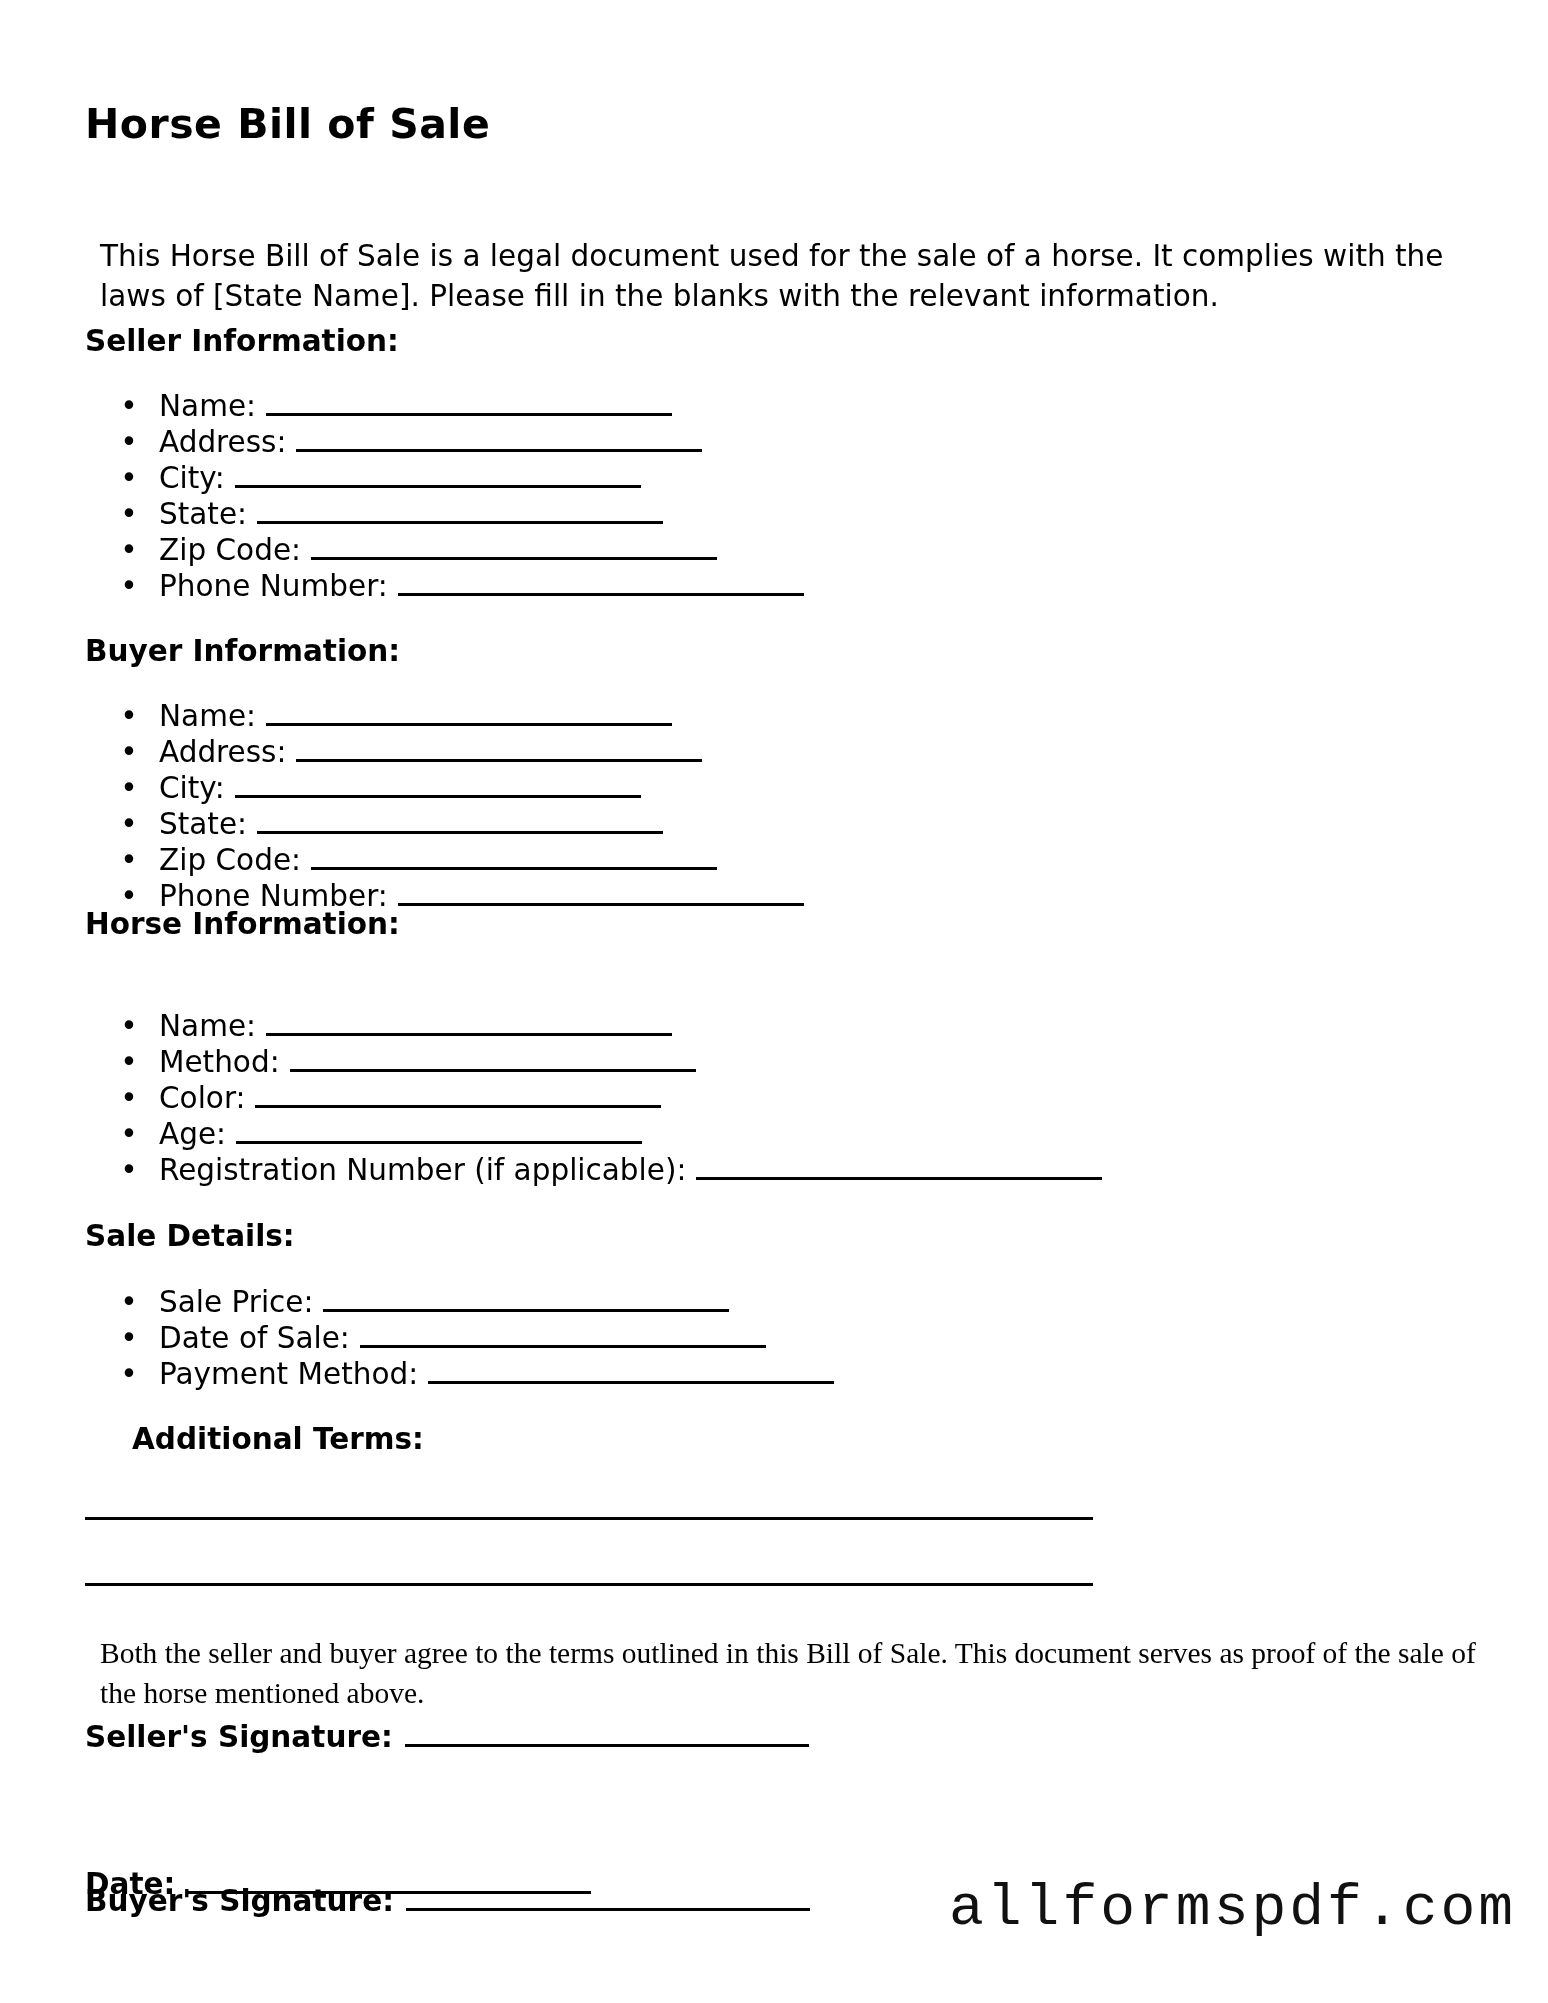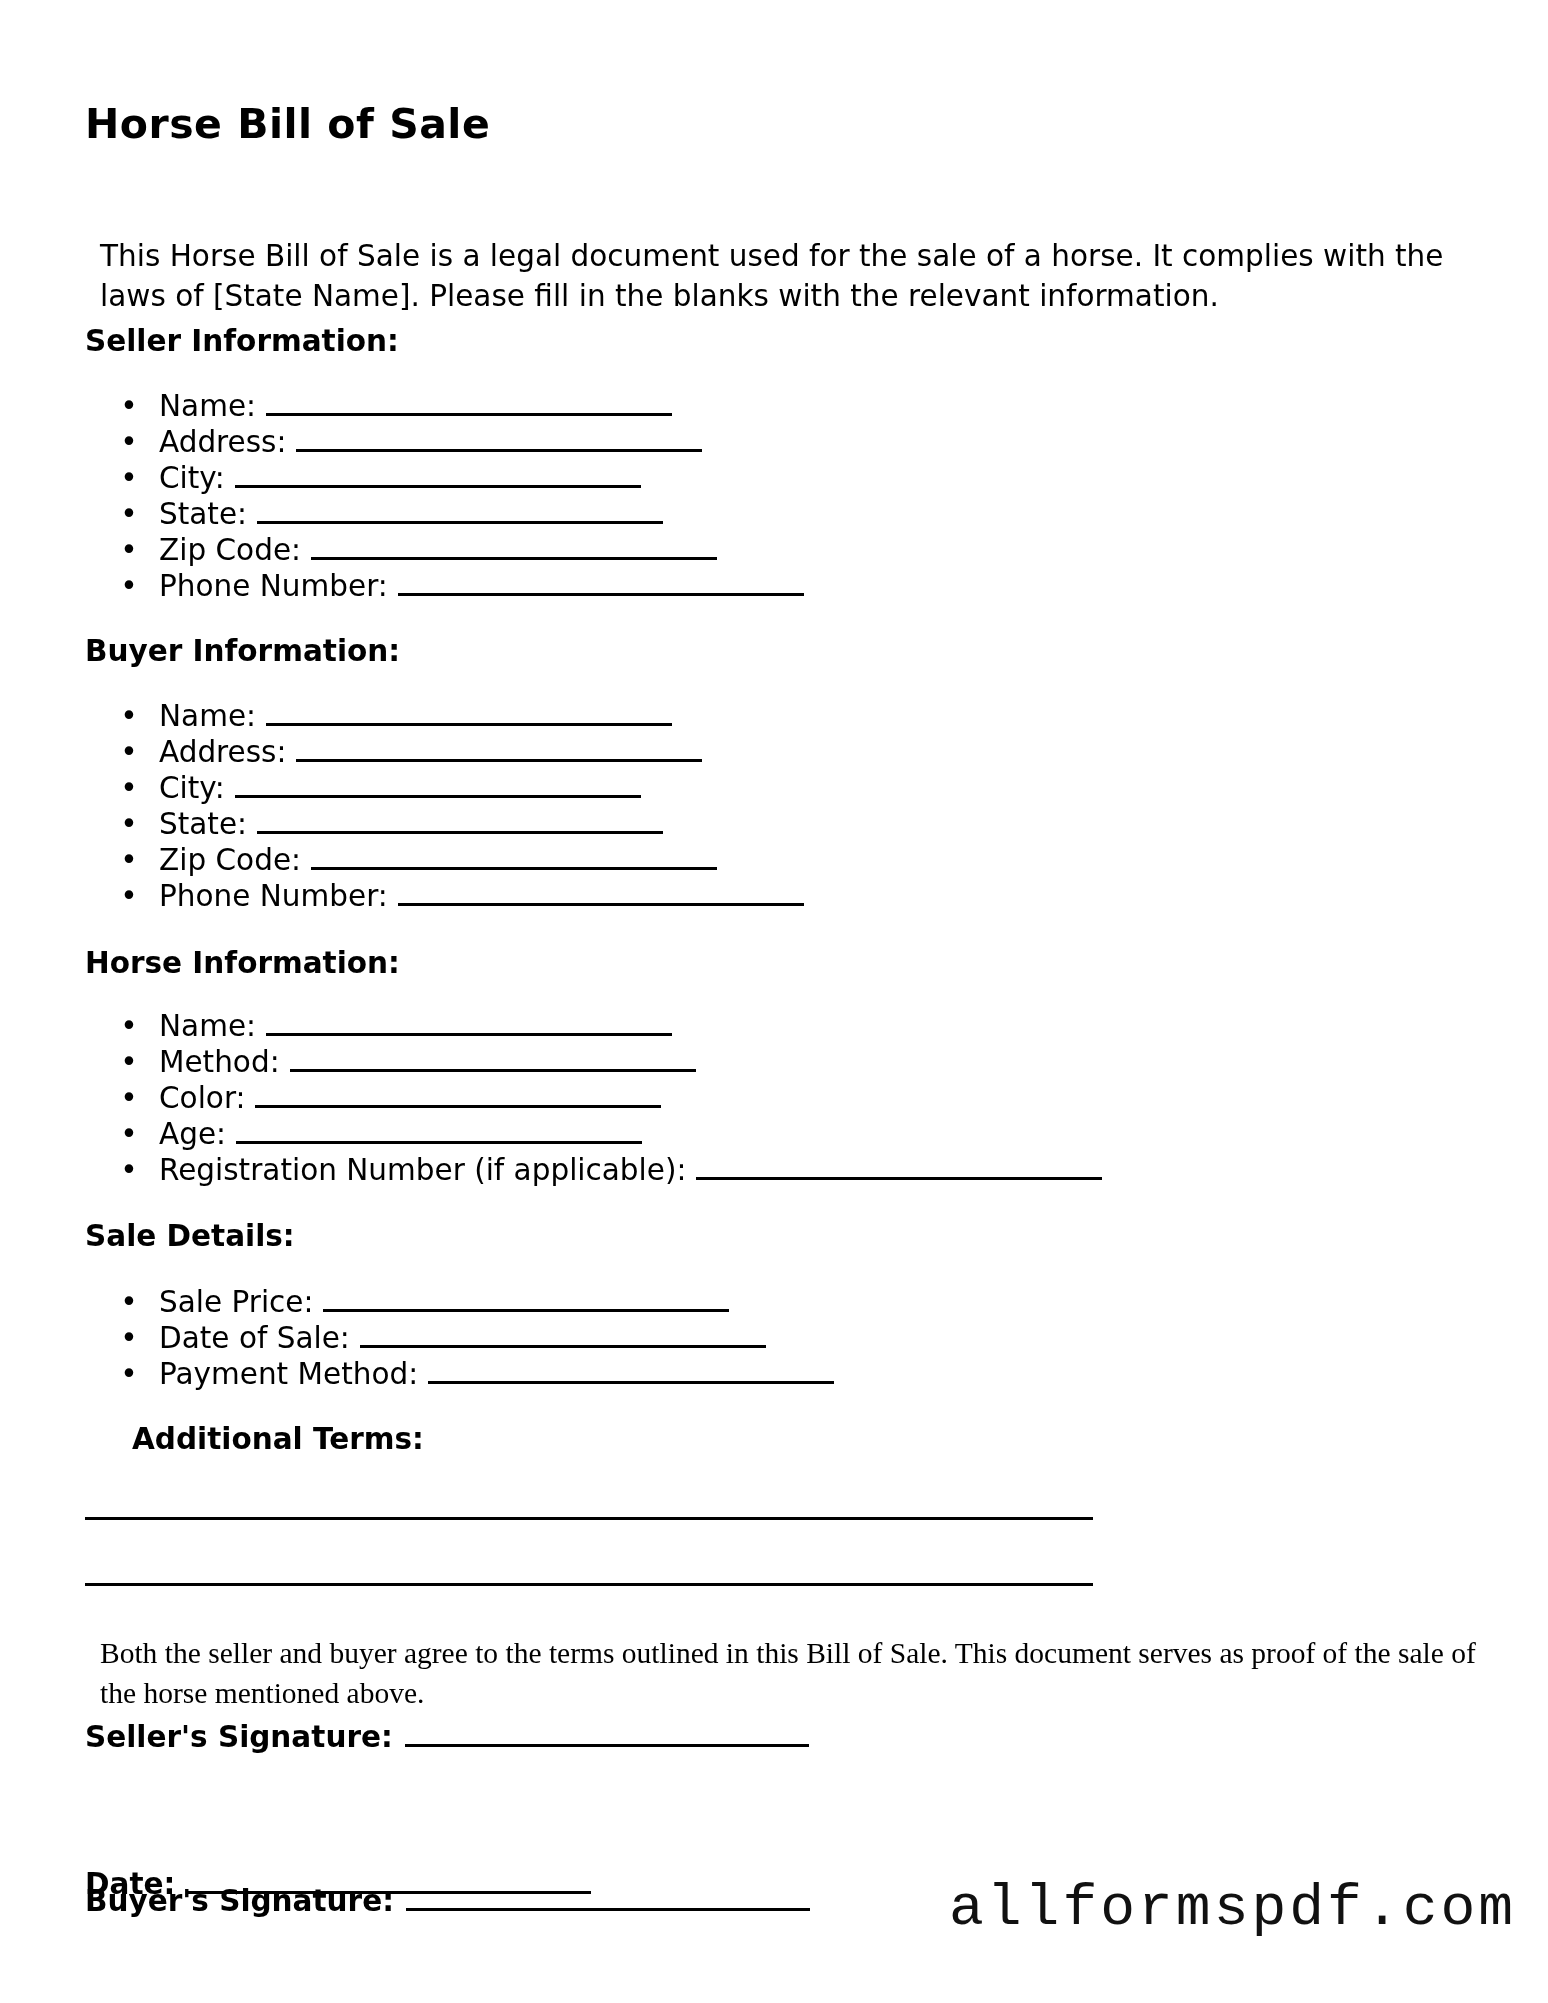--- a/index.html
+++ b/index.html
@@ -64,21 +64,21 @@
   <h2 class="heading" style="top:633px;">Buyer Information:</h2>
   <ul class="fields" style="top:698px;">
     <li><span class="bullet">•</span><span>Name:</span><span class="blank"></span></li>
     <li><span class="bullet">•</span><span>Address:</span><span class="blank"></span></li>
     <li><span class="bullet">•</span><span>City:</span><span class="blank"></span></li>
     <li><span class="bullet">•</span><span>State:</span><span class="blank"></span></li>
     <li><span class="bullet">•</span><span>Zip Code:</span><span class="blank"></span></li>
     <li><span class="bullet">•</span><span>Phone Number:</span><span class="blank"></span></li>
   </ul>
 
-  <h2 class="heading" style="top:945px;">Horse Information:</h2>
+  <h2 class="heading" style="top:906px;">Horse Information:</h2>
   <ul class="fields" style="top:1008px;">
     <li><span class="bullet">•</span><span>Name:</span><span class="blank"></span></li>
     <li><span class="bullet">•</span><span>Method:</span><span class="blank"></span></li>
     <li><span class="bullet">•</span><span>Color:</span><span class="blank"></span></li>
     <li><span class="bullet">•</span><span>Age:</span><span class="blank"></span></li>
     <li><span class="bullet">•</span><span>Registration Number (if applicable):</span><span class="blank"></span></li>
   </ul>
 
   <h2 class="heading" style="top:1218px;">Sale Details:</h2>
   <ul class="fields" style="top:1284px;">

